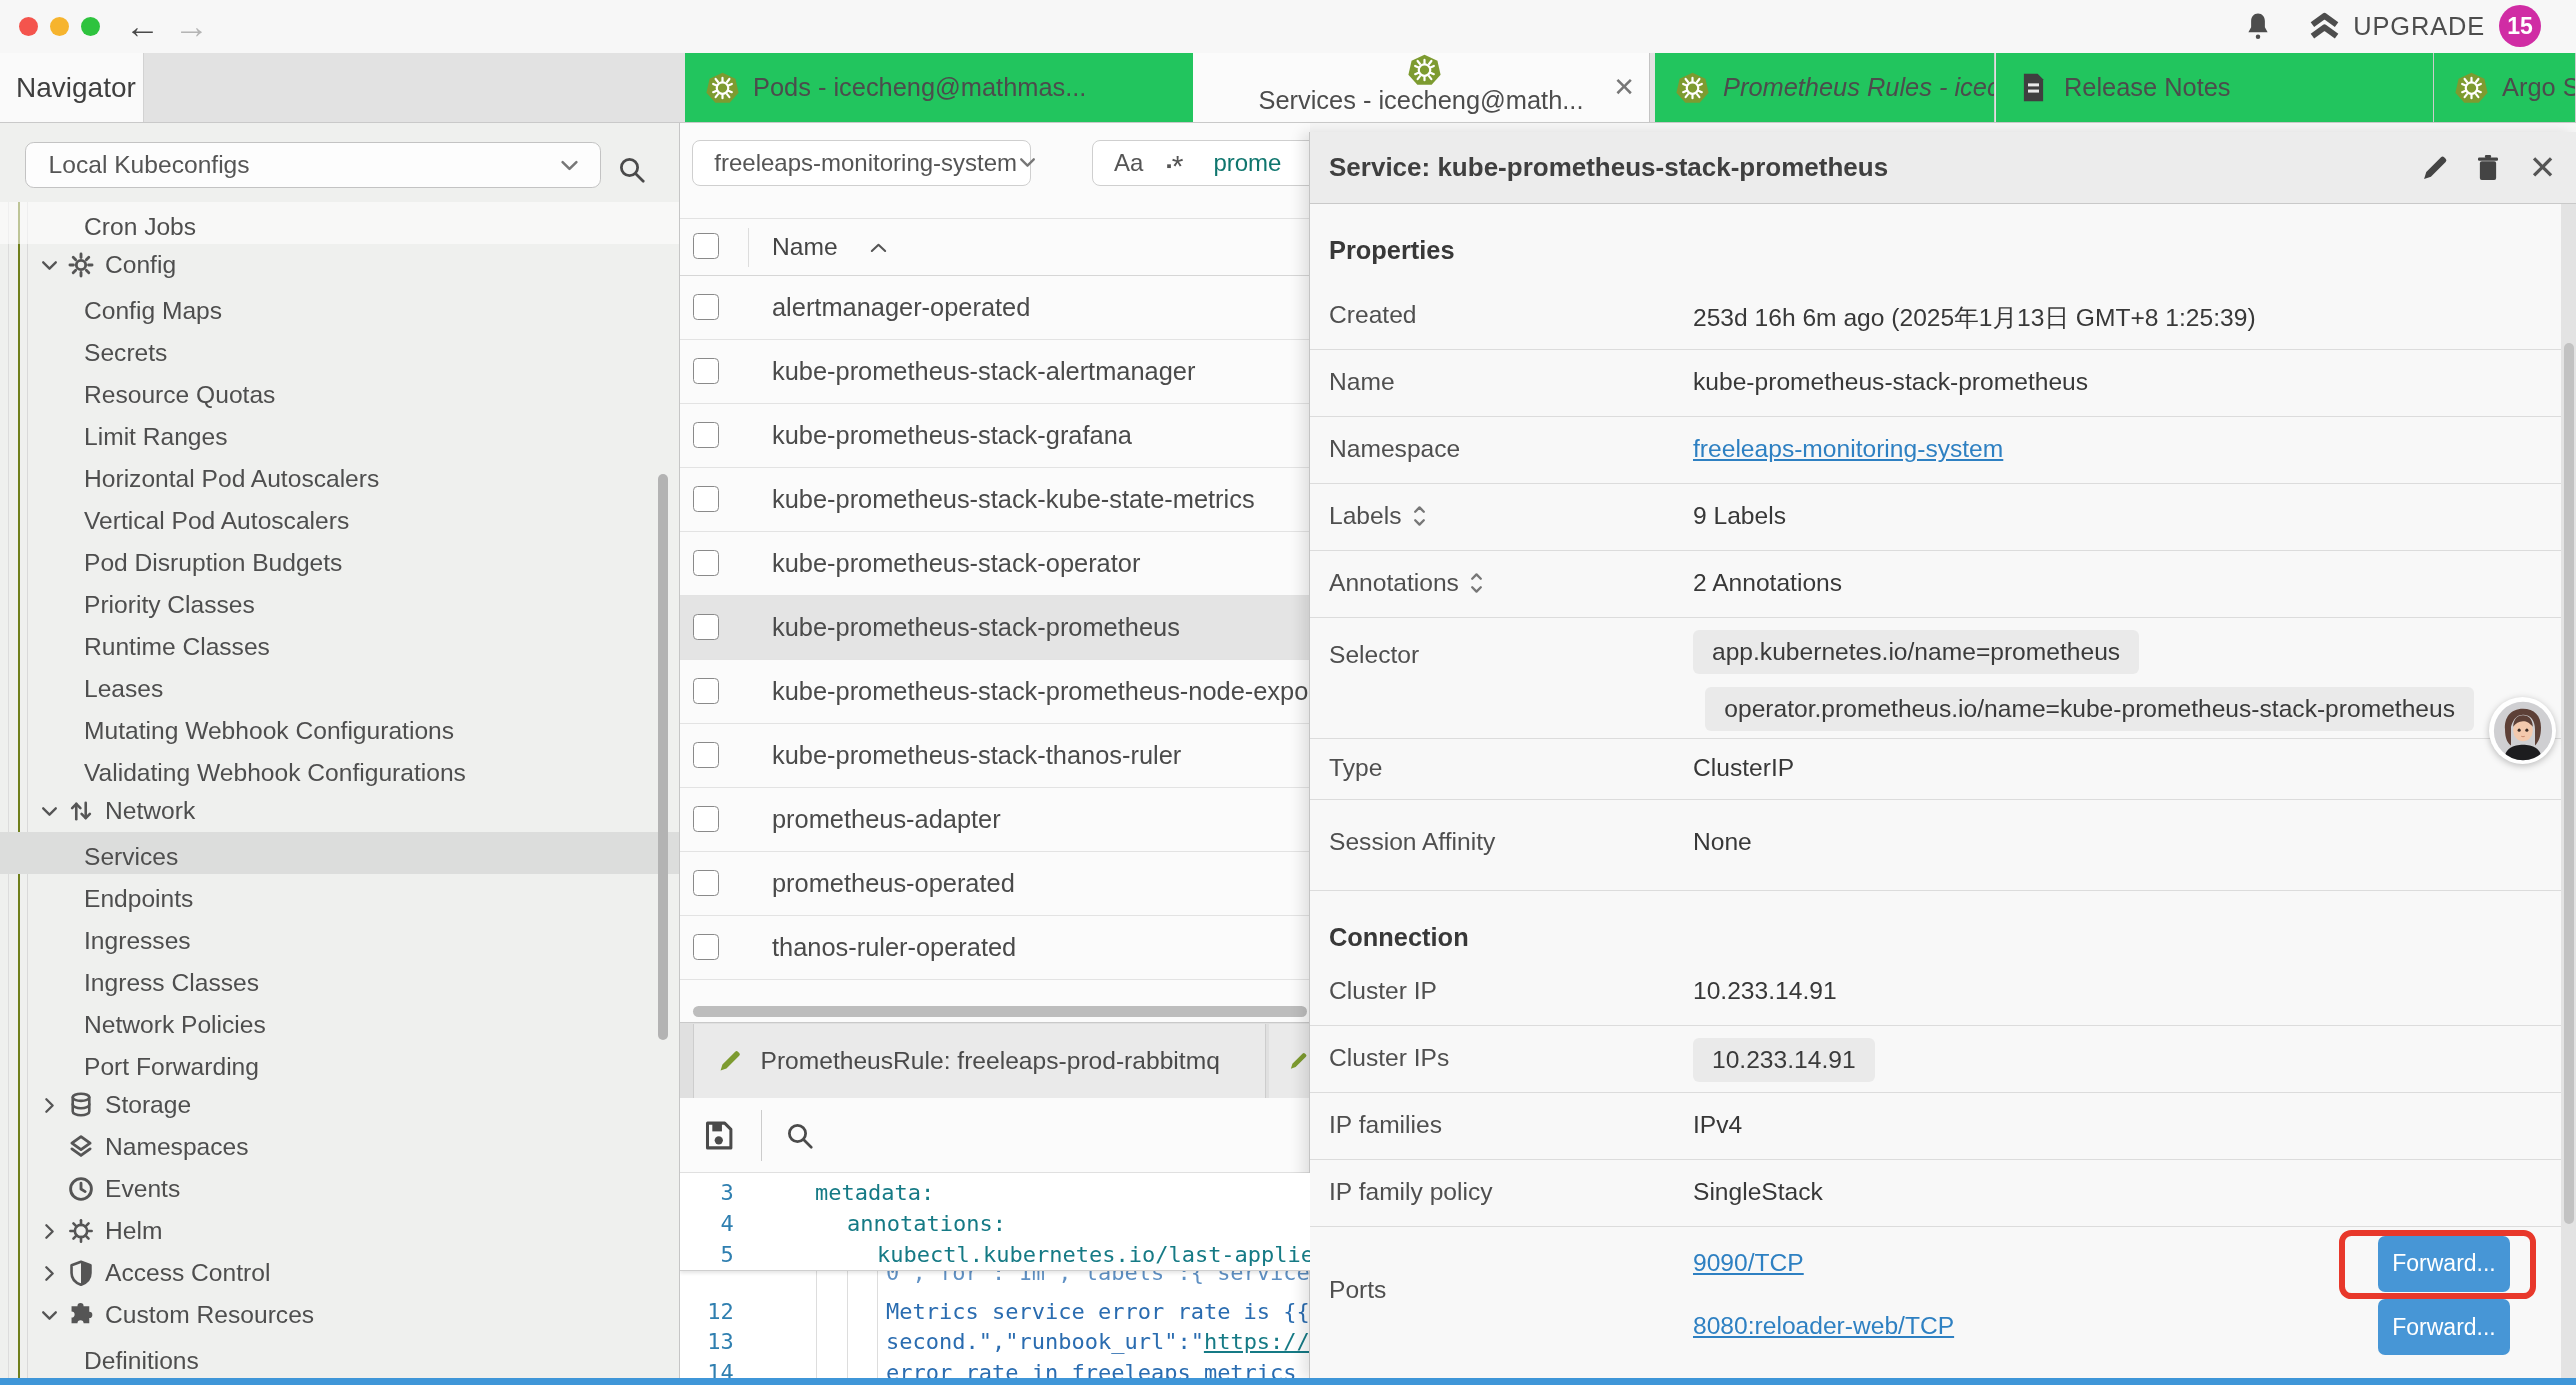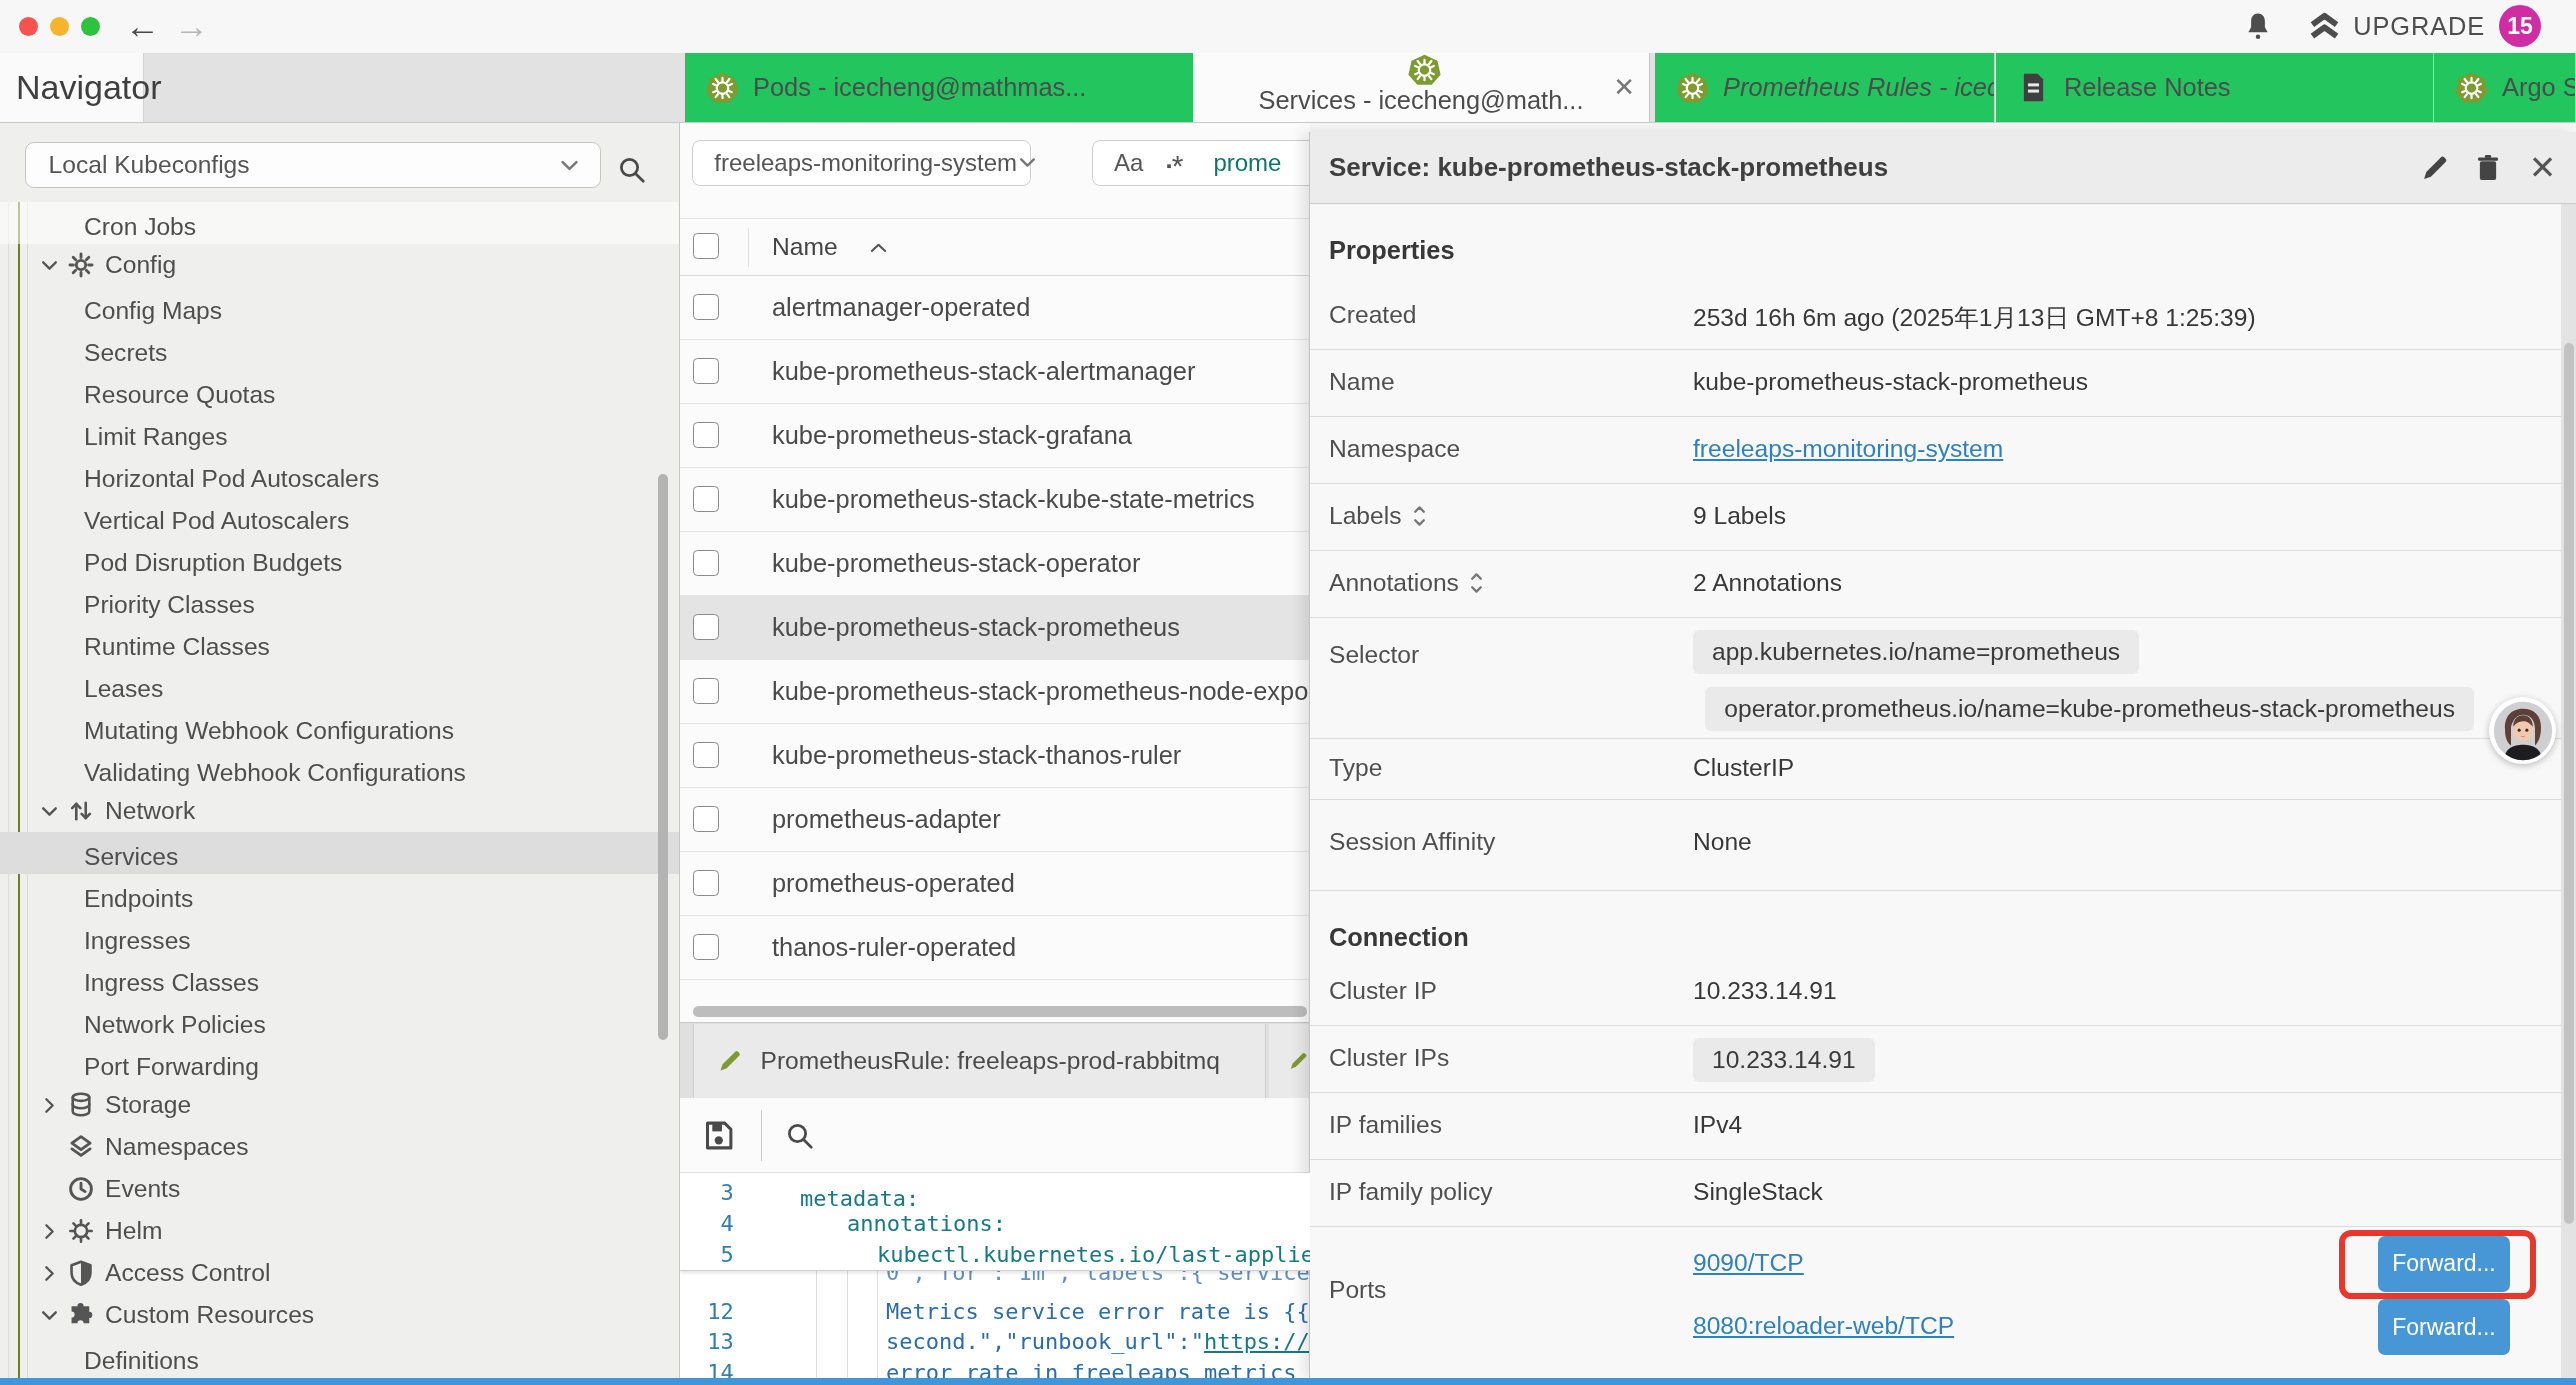--- a/index.html
+++ b/index.html
@@ -16,21 +16,21 @@
   #fwd-arrow{left:174px;color:#b5b5b5;}
   #bell{position:absolute;left:2243px;top:11.4px;width:30px;height:30px;color:#4d4d4d;}
   #upgrade{position:absolute;left:2308px;top:8.8px;height:35px;display:flex;align-items:center;color:#4d4d4d;}
   #upgrade .ic{width:33px;height:28px;margin-right:12.3px;}
   #upgrade-label{font-size:25.4px;letter-spacing:0.9px;color:#4d4d4d;}
   #badge{position:absolute;left:2499px;top:5.3px;width:42px;height:42px;border-radius:50%;background:#d02ca4;color:#fff;
          font-size:23px;font-weight:bold;display:flex;align-items:center;justify-content:center;}
   
   #tabbar{position:absolute;left:0;top:53px;width:2576px;height:69px;background:#e2e2e2;border-bottom:0.9px solid #c9c9c9;}
   #navigator-tab{position:absolute;left:0;top:0;width:144px;height:69px;background:#fafafa;border-right:0.9px solid #d2d2d2;
-                 font-size:34px;color:#3f3f3f;line-height:69px;padding-left:16px;box-sizing:border-box;}
+                 font-size:28px;color:#3f3f3f;line-height:69px;padding-left:16px;box-sizing:border-box;}
   .tab{position:absolute;top:0;height:69px;display:flex;align-items:center;box-sizing:border-box;
        border-right:0.9px solid #cccccc;background:#22c55e;overflow:hidden;white-space:nowrap;}
   .tab.active{background:#fbfbfb;border-right:0.9px solid #c4c4c4;flex-direction:column;}
   .tab .ic{width:33px;height:33px;margin:0 14px 0 21px;flex:0 0 auto;}
   .tab .doc{color:#3f3f3f;}
   .tab-label{font-size:25.4px;color:#4c4c4c;}
   .tab-label.italic{font-style:italic;}
   .tab-close{position:absolute;right:14px;top:0;line-height:69px;font-size:26px;color:#777;}
   
   #sidebar{position:absolute;left:0;top:123px;width:680px;height:1256px;background:#eff0ee;border-right:0.9px solid #c6c6c6;box-sizing:border-box;overflow:hidden;}
@@ -565,21 +565,21 @@
       <span class="vsep"></span>
       <span id="editor-search-icon"><svg viewBox="0 0 24 24">
             <circle cx="10" cy="10" r="6.5" fill="none" stroke="currentColor" stroke-width="2.2" stroke-linecap="round" stroke-linejoin="round"></circle>
             <line x1="15" y1="15" x2="21" y2="21" fill="none" stroke="currentColor" stroke-width="2.2" stroke-linecap="round" stroke-linejoin="round"></line>
           </svg></span>
     </div>
     <div id="editor">
       <div id="editor-sticky">
           <div class="eline">
             <span class="enum">3</span>
-            <span class="etext key" style="left: 120px; margin-top: 6px;">metadata:</span>
+            <span class="etext key" style="left: 135px;">metadata:</span>
           </div>
           <div class="eline">
             <span class="enum">4</span>
             <span class="etext key" style="left: 167px;">annotations:</span>
           </div>
           <div class="eline">
             <span class="enum">5</span>
             <span class="etext key" style="left: 197px;">kubectl.kubernetes.io/last-applied-co</span>
           </div>
         </div>

